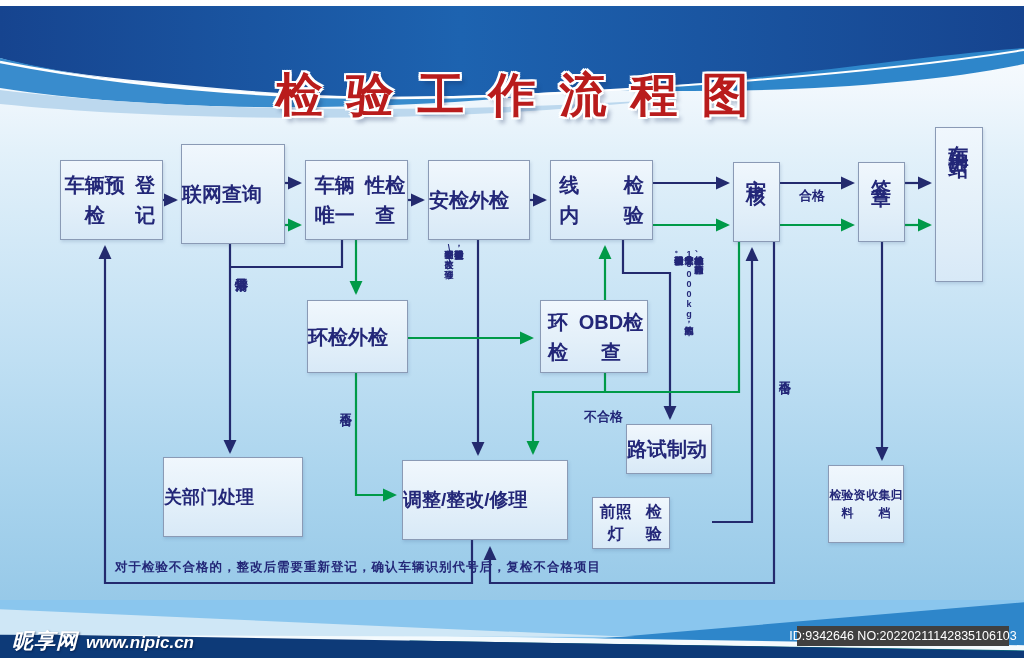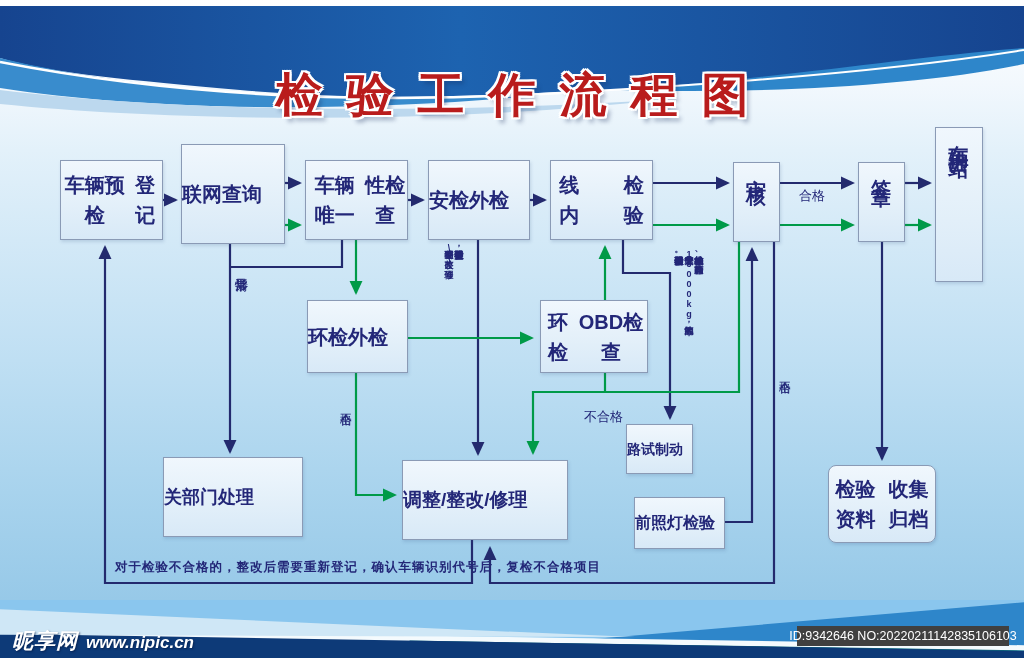--- a/index.html
+++ b/index.html
@@ -14,21 +14,21 @@
          font-family:"DejaVu Serif","Liberation Serif",serif;
          text-shadow:-2px -2px 0 #fff,2px -2px 0 #fff,-2px 2px 0 #fff,2px 2px 0 #fff,0 -2px 0 #fff,0 2px 0 #fff,-2px 0 0 #fff,2px 0 0 #fff,4px 5px 4px rgba(20,40,90,.35);}
   .edges{position:absolute;left:0;top:0;width:1024px;height:658px;}
   
   .node{position:absolute;box-sizing:border-box;border:1.6px solid #8a9ab5;
         background:linear-gradient(180deg,#f0f7fd 0%,#e2eff9 60%,#d8e9f7 100%);
         color:#232778;font-weight:bold;display:flex;flex-direction:row;
         align-items:center;text-align:center;
         font-size:20px;line-height:1.5;box-shadow:1px 2px 3px rgba(60,90,140,.18);}
   .node.vert{writing-mode:vertical-rl;text-orientation:upright;letter-spacing:7px;line-height:1;}
-  .lbl{position:absolute;color:#232778;font-weight:normal;white-space:nowrap;}
+  .lbl{position:absolute;color:#232778;font-weight:bold;white-space:nowrap;}
   .vlbl{writing-mode:vertical-rl;text-orientation:upright;white-space:normal;}
   .ann{position:absolute;writing-mode:vertical-rl;text-orientation:upright;
        color:#232778;font-weight:bold;font-size:9px;line-height:10px;letter-spacing:0;}
   .note{position:absolute;left:115px;top:559px;font-size:12.5px;font-weight:bold;color:#232778;letter-spacing:1px;}
   
   .footer{position:absolute;left:0;top:600px;width:1024px;height:58px;background:#8ac6ee;overflow:hidden;}
   .f-mid{position:absolute;inset:0;background:#2e86ca;clip-path:polygon(36% 100%,100% 4%,100% 82%);}
   .f-white{position:absolute;inset:0;background:#f4fafd;clip-path:polygon(0 50%,100% 78%,100% 87%,0 62%);}
   .f-teal{position:absolute;inset:0;background:#0e6a7a;clip-path:polygon(40% 70%,100% 87%,100% 92%,40% 77%);}
   .f-navy{position:absolute;inset:0;background:#0d3a78;clip-path:polygon(0 58%,100% 88%,100% 100%,0 100%);}
@@ -132,26 +132,26 @@
     <span>外检</span>
   </div>
   <div class="node" style="left:540px;top:300px;width:108px;height:73px;">
     <span>环检</span>
     <span>OBD检查</span>
   </div>
   <div class="node" style="left:163px;top:457px;width:140px;height:80px;font-size:18px;">
     <span>关部门处理</span>
   </div>
   <div class="node" style="left:402px;top:460px;width:166px;height:80px;font-size:19px;">调整/整改/修理</div>
-  <div class="node" style="left:626px;top:424px;width:67px;height:50px;font-size:14px;">路试制动</div>
-  <div class="node" style="left:634px;top:497px;width:91px;height:52px;font-size:16px;line-height:1.35;">
+  <div class="node" style="left:626px;top:424px;width:86px;height:50px;font-size:20px;">路试制动</div>
+  <div class="node" style="left:592px;top:497px;width:78px;height:52px;font-size:16px;line-height:1.35;">
     <span>前照灯</span>
     <span>检验</span>
   </div>
-  <div class="node" style="left:828px;top:465px;width:108px;height:78px;font-size:20px;line-height:1.5;border-radius:8px;">
+  <div class="node" style="left:828px;top:465px;width:76px;height:78px;font-size:12px;line-height:1.5;">
     <span>检验资料</span>
     <span>收集归档</span>
   </div>
 
   <div class="lbl" style="left:799px;top:187px;font-size:13px;">合格</div>
   <div class="lbl vlbl" style="left:234px;top:268px;font-size:13px;line-height:14px;">异常情形</div>
   <div class="lbl vlbl" style="left:339px;top:404px;font-size:12px;line-height:13px;">不合格</div>
   <div class="lbl" style="left:584px;top:396px;font-size:13px;margin-top:12px;">不合格</div>
   <div class="lbl vlbl" style="left:778px;top:372px;font-size:12px;line-height:13px;">不合格</div>
 

